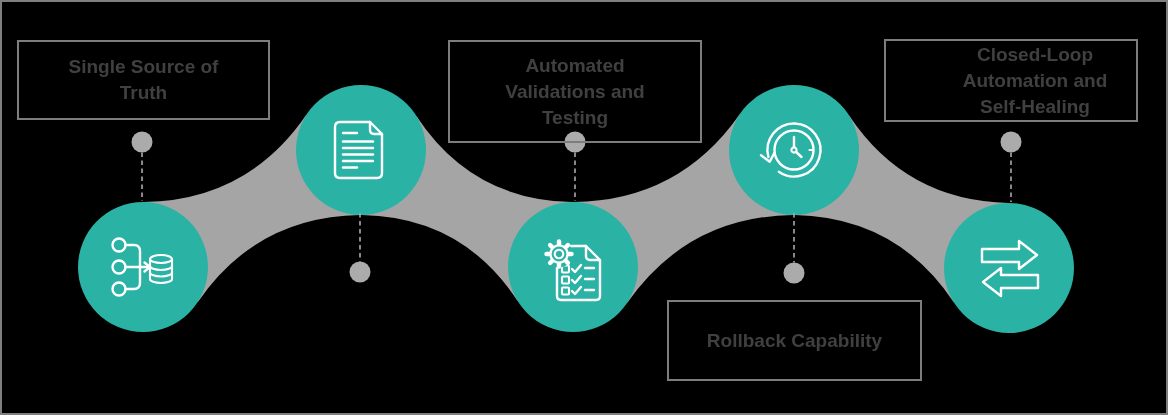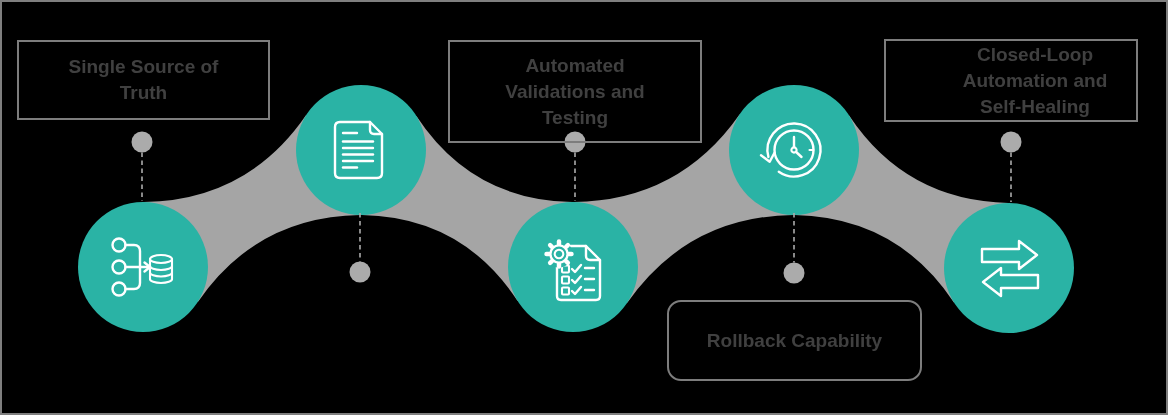--- a/index.html
+++ b/index.html
@@ -140,20 +140,20 @@
   </svg>
 
   <div class="label-box" style="left:17px;top:40px;width:253px;height:80px;">Single Source of
 Truth</div>
 
 
   <div class="label-box" style="left:448px;top:40px;width:254px;height:103px;">Automated
 Validations and
 Testing</div>
 
-  <div class="label-box" style="left:667px;top:300px;width:255px;height:81px;border-radius:14px;">Rollback Capability</div>
+  <div class="label-box" style="left:667px;top:300px;width:255px;height:81px;">Rollback Capability</div>
 
   <div class="label-box" style="left:884px;top:39px;width:254px;height:83px;padding-left:48px;">Closed-Loop
 Automation and
 Self-Healing</div>
 
   <div class="frame-border"></div>
 </div>
 
 </body></html>

